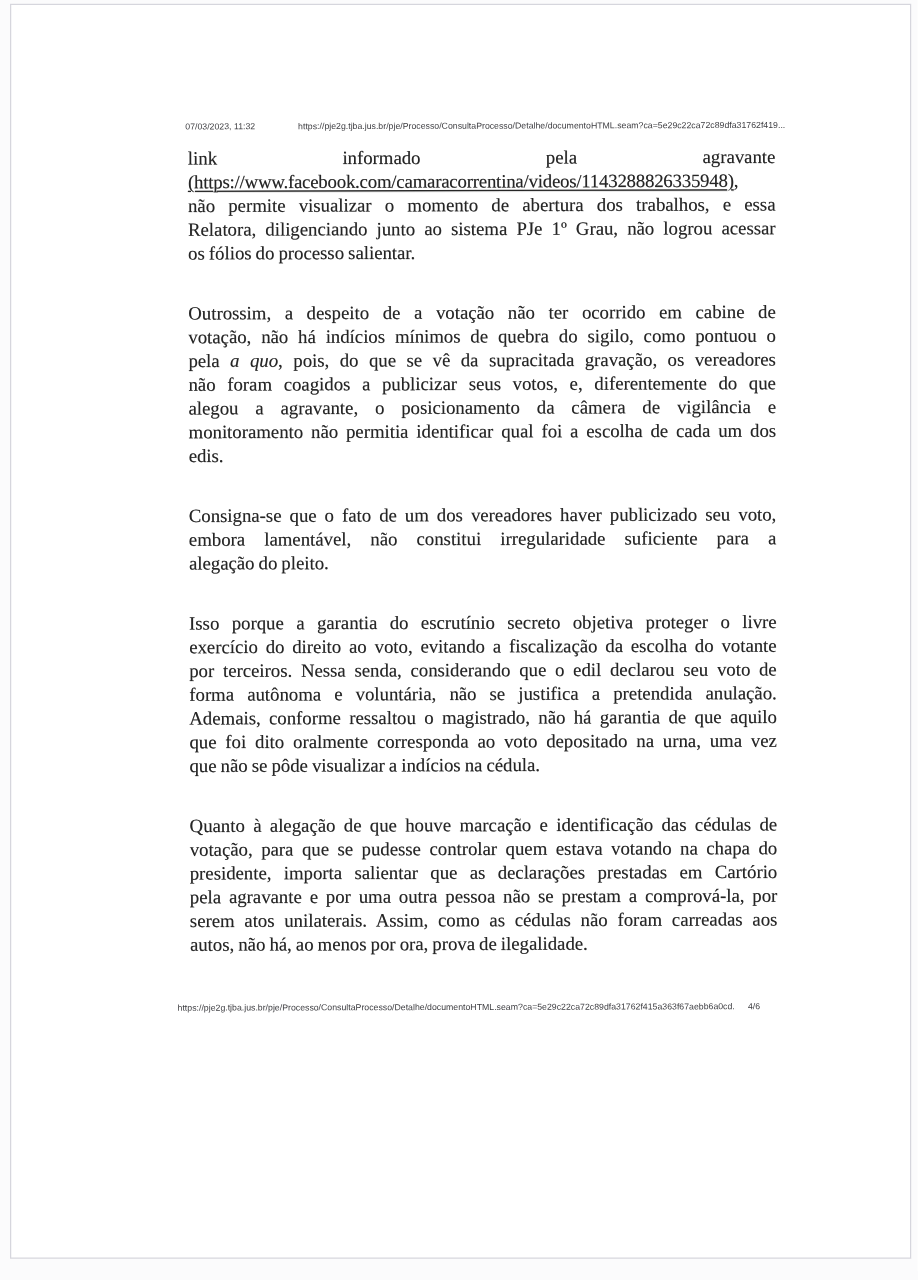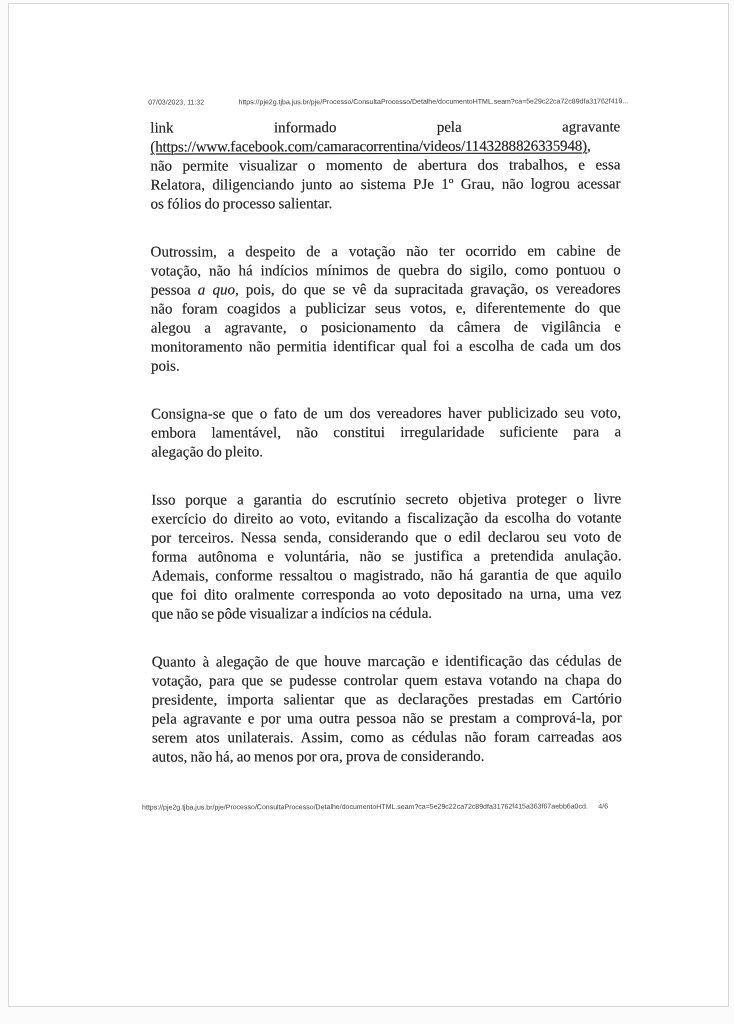--- a/index.html
+++ b/index.html
@@ -71,25 +71,25 @@
         <div class="para">
           <div class="line"><span>link informado pela agravante</span></div>
           <div class="line urlline"><span class="u">(https://www.facebook.com/camaracorrentina/videos/1143288826335948)</span><span>,</span></div>
           <div class="line"><span>não permite visualizar o momento de abertura dos trabalhos, e essa</span></div>
           <div class="line"><span>Relatora, diligenciando junto ao sistema PJe 1º Grau, não logrou acessar</span></div>
           <div class="line last"><span>os fólios do processo salientar.</span></div>
         </div>
         <div class="para">
           <div class="line"><span>Outrossim, a despeito de a votação não ter ocorrido em cabine de</span></div>
           <div class="line"><span>votação, não há indícios mínimos de quebra do sigilo, como pontuou o</span></div>
-          <div class="line"><span>pessoa </span><span class="i">a quo</span><span>, pois, do que se vê da supracitada gravação, os vereadores</span></div>
+          <div class="line"><span>pela </span><span class="i">a quo</span><span>, pois, do que se vê da supracitada gravação, os vereadores</span></div>
           <div class="line"><span>não foram coagidos a publicizar seus votos, e, diferentemente do que</span></div>
           <div class="line"><span>alegou a agravante, o posicionamento da câmera de vigilância e</span></div>
           <div class="line"><span>monitoramento não permitia identificar qual foi a escolha de cada um dos</span></div>
-          <div class="line last"><span>pois.</span></div>
+          <div class="line last"><span>edis.</span></div>
         </div>
         <div class="para">
           <div class="line"><span>Consigna-se que o fato de um dos vereadores haver publicizado seu voto,</span></div>
           <div class="line"><span>embora lamentável, não constitui irregularidade suficiente para a</span></div>
           <div class="line last"><span>alegação do pleito.</span></div>
         </div>
         <div class="para">
           <div class="line"><span>Isso porque a garantia do escrutínio secreto objetiva proteger o livre</span></div>
           <div class="line"><span>exercício do direito ao voto, evitando a fiscalização da escolha do votante</span></div>
           <div class="line"><span>por terceiros. Nessa senda, considerando que o edil declarou seu voto de</span></div>
@@ -97,21 +97,21 @@
           <div class="line"><span>Ademais, conforme ressaltou o magistrado, não há garantia de que aquilo</span></div>
           <div class="line"><span>que foi dito oralmente corresponda ao voto depositado na urna, uma vez</span></div>
           <div class="line last"><span>que não se pôde visualizar a indícios na cédula.</span></div>
         </div>
         <div class="para">
           <div class="line"><span>Quanto à alegação de que houve marcação e identificação das cédulas de</span></div>
           <div class="line"><span>votação, para que se pudesse controlar quem estava votando na chapa do</span></div>
           <div class="line"><span>presidente, importa salientar que as declarações prestadas em Cartório</span></div>
           <div class="line"><span>pela agravante e por uma outra pessoa não se prestam a comprová-la, por</span></div>
           <div class="line"><span>serem atos unilaterais. Assim, como as cédulas não foram carreadas aos</span></div>
-          <div class="line last"><span>autos, não há, ao menos por ora, prova de considerando.</span></div>
+          <div class="line last"><span>autos, não há, ao menos por ora, prova de ilegalidade.</span></div>
         </div>
       </div>
 
     <div class="print-footer">
       <span class="ftr-url">https://pje2g.tjba.jus.br/pje/Processo/ConsultaProcesso/Detalhe/documentoHTML.seam?ca=5e29c22ca72c89dfa31762f415a363f67aebb6a0cd...</span>
       <span class="ftr-page">4/6</span>
     </div>
 
   </div>
 </div>

